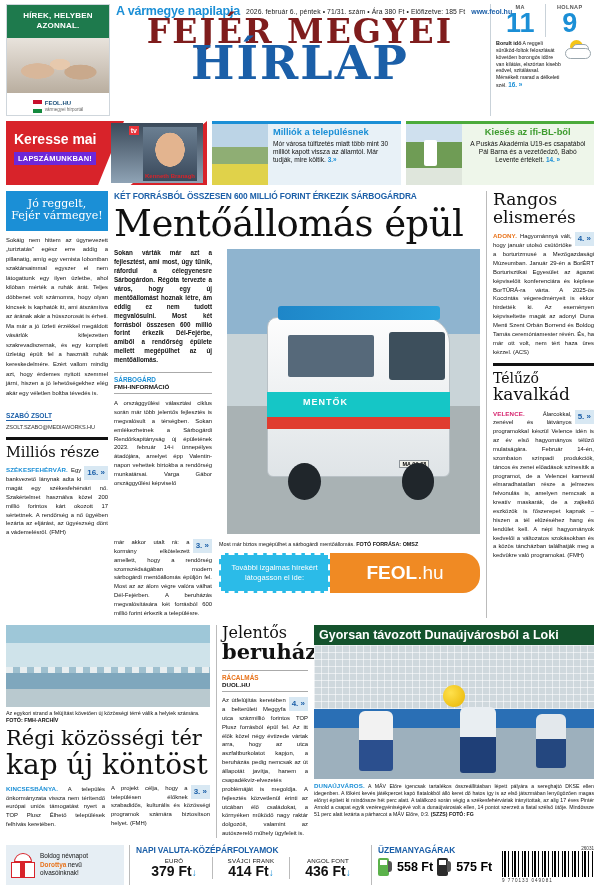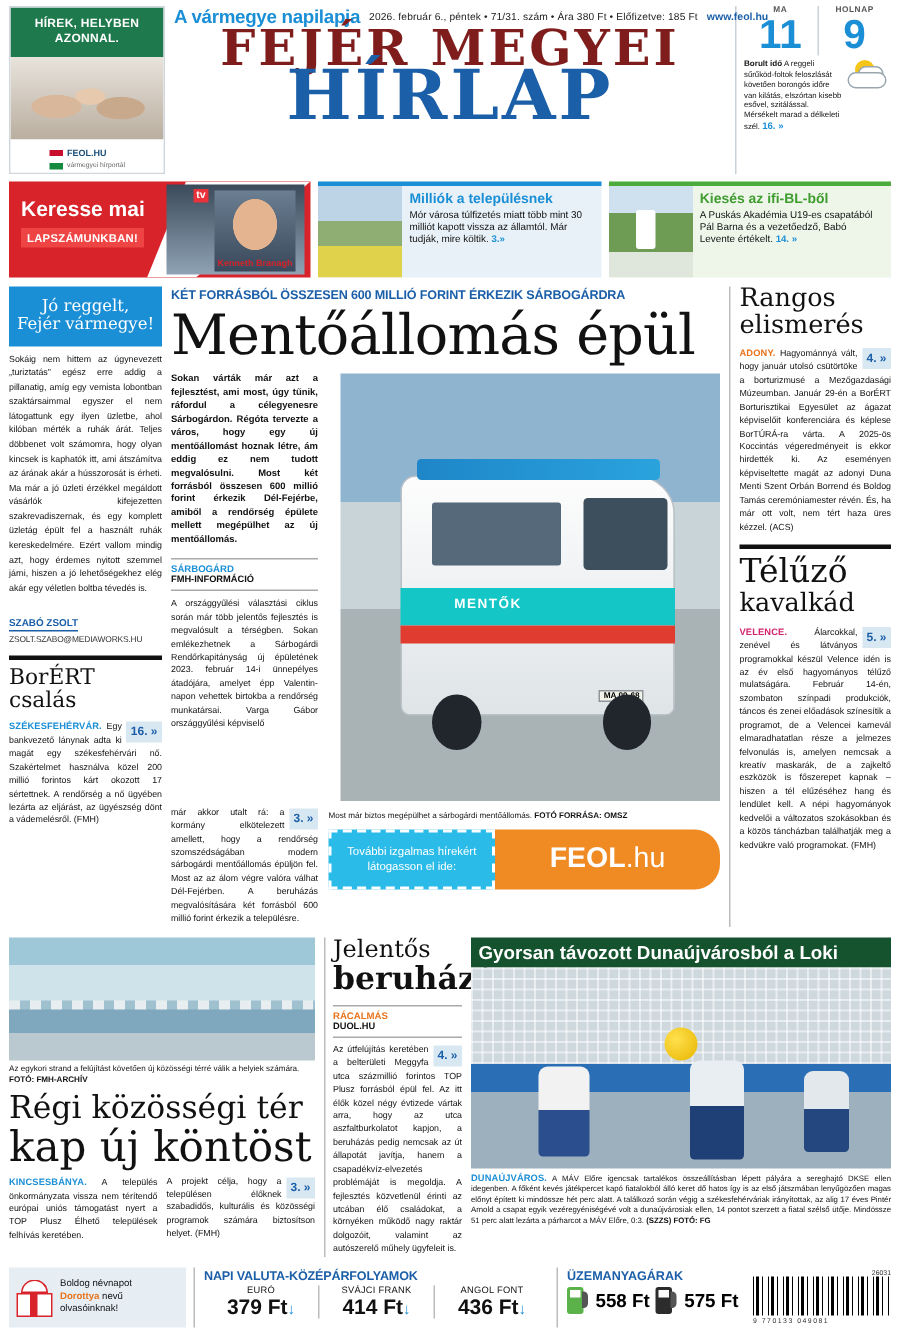--- a/index.html
+++ b/index.html
@@ -70,33 +70,33 @@
   .sun { position: absolute; right: 11px; top: 0; width: 13px; height: 13px; background: #f5c518; border-radius: 50%; }
   .cloud1 { position: absolute; left: 1px; top: 8px; width: 26px; height: 11px; background: #fff; border: 1.2px solid #9aa6ad; border-radius: 9px; }
   .cloud2 { position: absolute; left: 8px; top: 4px; width: 17px; height: 10px; background: #fff; border: 1.2px solid #9aa6ad; border-radius: 8px; }
 
   
   .teasers { display: flex; gap: 5px; margin-top: 5px; height: 64px; }
   .teaser-ad { width: 201px; flex: 0 0 201px; position: relative; overflow: hidden; background: #d8232a; }
   .ad-white { position: absolute; inset: 0; background: #fff; clip-path: polygon(0 0,100% 0,62% 100%,0 100%); }
   .ad-red { position: absolute; left: 0; top: 0; bottom: 0; width: 118px; background: #d8232a; clip-path: polygon(0 0,100% 0,78% 100%,0 100%); }
   .ad-t1 { position: absolute; left: 8px; top: 10px; color: #fff; font-weight: bold; font-size: 14px; }
-  .ad-t2 { position: absolute; left: 8px; top: 31px; background: #ef4444; color: #fff; font-weight: bold; font-size: 7.5px; padding: 2px 4px; letter-spacing: .2px; }
+  .ad-t2 { position: absolute; left: 8px; top: 31px; background: #6d28d9; color: #fff; font-weight: bold; font-size: 7.5px; padding: 2px 4px; letter-spacing: .2px; }
   .ad-mag { position: absolute; right: 4px; top: 2px; width: 92px; height: 60px;
     background: linear-gradient(180deg,#3b4a5a,#8fa3b5); }
   .ad-mag-face { position: absolute; right: 6px; top: 4px; width: 54px; height: 54px;
     background: radial-gradient(ellipse at 50% 42%, #e3b48f 0 38%, transparent 39%), linear-gradient(180deg,#6b7f92,#39485a); }
   .ad-mag-tv { position: absolute; right: 64px; top: 3px; background: #e8333a; color:#fff; font-size: 7px; font-weight: bold; padding: 1px 2px; }
   .ad-mag-nm { position: absolute; right: 8px; bottom: 4px; color: #d8232a; font-weight: bold; font-size: 6px; text-align: right; line-height: 1; }
 
   .teaser {
     flex: 1; display: flex; background: #e8f1f7; overflow: hidden;
     border-top: 3px solid #1b8fd6;
   }
-  .teaser.green { border-top-color: #4bab3b; background: #eef6ea; }
+  .teaser.green { border-top-color: #4bab3b; background: #eef6ea; text-align: center; }
   .teaser-img { width: 56px; flex: 0 0 56px; }
   .t-img-1 { background: linear-gradient(180deg,#bcd4e6 0 38%, #8fae74 38% 66%, #e0d24a 66% 100%); }
   .t-img-2 { background: linear-gradient(180deg,#cfe0ee 0 30%, #6f9c55 30% 72%, #dfe6dc 72% 100%); position: relative; }
   .t-img-2::after { content:""; position:absolute; left:18px; top:16px; width:13px; height:26px; background:#fff; border-radius:2px; }
   .teaser-txt { padding: 4px 5px 3px 5px; }
   .teaser-head { font-size: 9.3px; font-weight: bold; color: #1b8fd6; line-height: 1.05; margin-bottom: 2px; }
   .teaser.green .teaser-head { color: #3f9c2f; }
   .teaser-body { font-size: 6.6px; line-height: 1.26; color: #111; }
   .pg { color: #1b8fd6; font-weight: bold; font-size: 6.4px; }
 
@@ -313,21 +313,21 @@
         <div class="gm-l1">Fejér vármegye!</div>
       </div>
       <div class="opinion">Sokáig nem hittem az úgynevezett „turiztatás" egész erre addig a pillanatig, amíg egy vemista lobontban szaktársaimmal egyszer el nem látogattunk egy ilyen üzletbe, ahol kilóban mérték a ruhák árát. Teljes döbbenet volt számomra, hogy olyan kincsek is kaphatók itt, ami átszámítva az árának akár a hússzorosát is érheti. Ma már a jó üzleti érzékkel megáldott vásárlók kifejezetten szakrevadiszernak, és egy komplett üzletág épült fel a használt ruhák kereskedelmére. Ezért vallom mindig azt, hogy érdemes nyitott szemmel járni, hiszen a jó lehetőségekhez elég akár egy véletlen boltba tévedés is.</div>
       <div class="byline">
         <div class="byline-name">SZABÓ ZSOLT</div>
         <div class="byline-mail">ZSOLT.SZABO@MEDIAWORKS.HU</div>
       </div>
 
       <div class="rule-thick"></div>
 
-      <div class="serif-head">BorÉRT csalás</div>
+      <div class="serif-head">Milliós része</div>
       <div class="body-txt" style="margin-top:5px;">
         <span class="pgbox">16. »</span>
         <span class="dateline">SZÉKESFEHÉRVÁR.</span>
         <span>Egy bankvezető lánynak adta ki magát egy székesfehérvári nő. Szakértelmet használva közel 200 millió forintos kárt okozott 17 sértettnek. A rendőrség a nő ügyében lezárta az eljárást, az ügyészség dönt a vádemelésről. (FMH)</span>
       </div>
     </div>
 
     <div class="col-center">
       <div class="kicker">KÉT FORRÁSBÓL ÖSSZESEN 600 MILLIÓ FORINT ÉRKEZIK SÁRBOGÁRDRA</div>
       <div class="big-head">Mentőállomás épül</div>
@@ -387,21 +387,21 @@
     <div class="col-right">
       <div class="serif-head" style="font-size:17px;">Rangos elismerés</div>
       <div class="body-txt" style="margin-top:5px;">
         <span class="pgbox">4. »</span>
         <span class="dateline orange">ADONY.</span>
         <span>Hagyománnyá vált, hogy január utolsó csütörtöke a borturizmusé a Mezőgazdasági Múzeumban. Január 29-én a BorÉRT Borturisztikai Egyesület az ágazat képviselőit konferenciára és képlese BorTÚRÁ-ra várta. A 2025-ös Koccintás végeredményeit is ekkor hirdették ki. Az eseményen képviseltette magát az adonyi Duna Menti Szent Orbán Borrend és Boldog Tamás ceremóniamester révén. És, ha már ott volt, nem tért haza üres kézzel. (ACS)</span>
       </div>
 
       <div class="rule-thick"></div>
 
-      <div class="serif-head" style="font-size:22px;">Télűző</div>
+      <div class="serif-head" style="font-size:14px;">Télűző</div>
       <div class="serif-head" style="font-size:17px;">kavalkád</div>
       <div class="body-txt" style="margin-top:5px;">
         <span class="pgbox">5. »</span>
         <span class="dateline pink">VELENCE.</span>
         <span>Álarcokkal, zenével és látványos programokkal készül Velence idén is az év első hagyományos télűző mulatságára. Február 14-én, szombaton színpadi produkciók, táncos és zenei előadások színesítik a programot, de a Velencei karnevál elmaradhatatlan része a jelmezes felvonulás is, amelyen nemcsak a kreatív maskarák, de a zajkeltő eszközök is főszerepet kapnak – hiszen a tél elűzéséhez hang és lendület kell. A népi hagyományok kedvelői a változatos szokásokban és a közös táncházban találhatják meg a kedvükre való programokat. (FMH)</span>
       </div>
     </div>
   </div>
 
   <div class="bottom">

